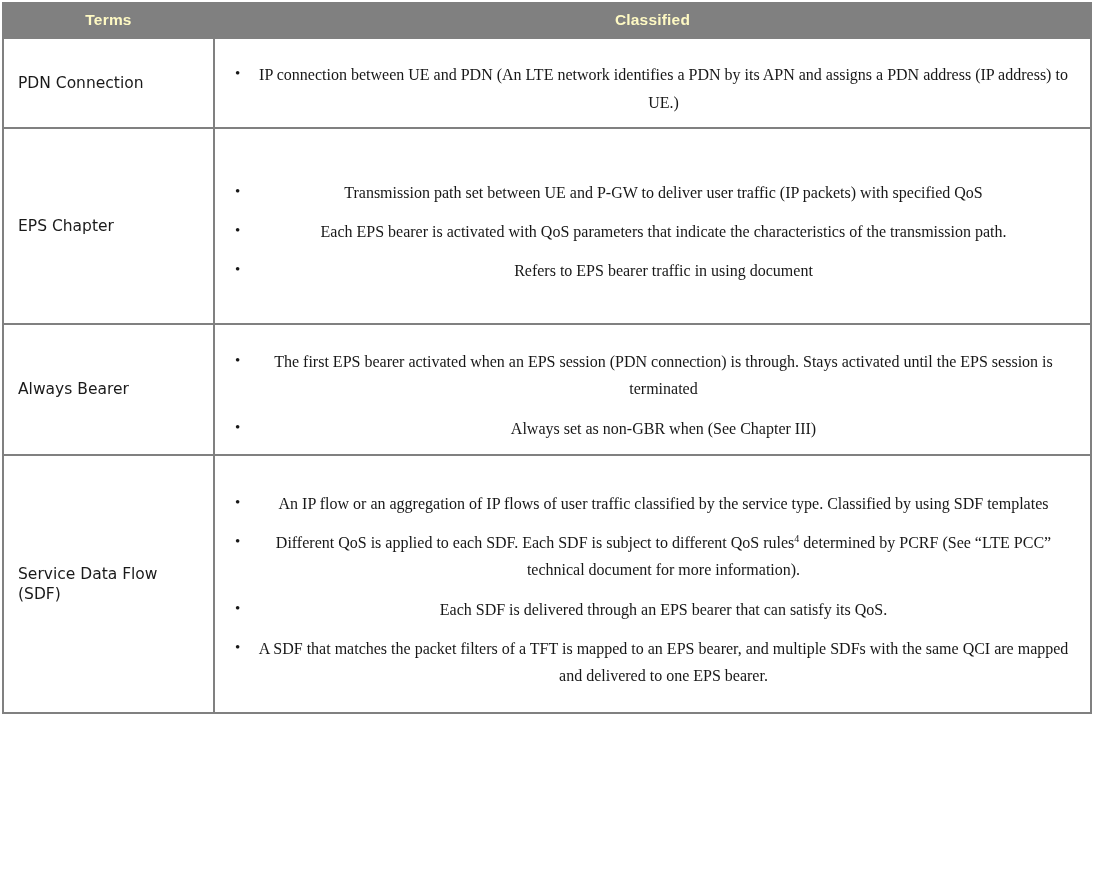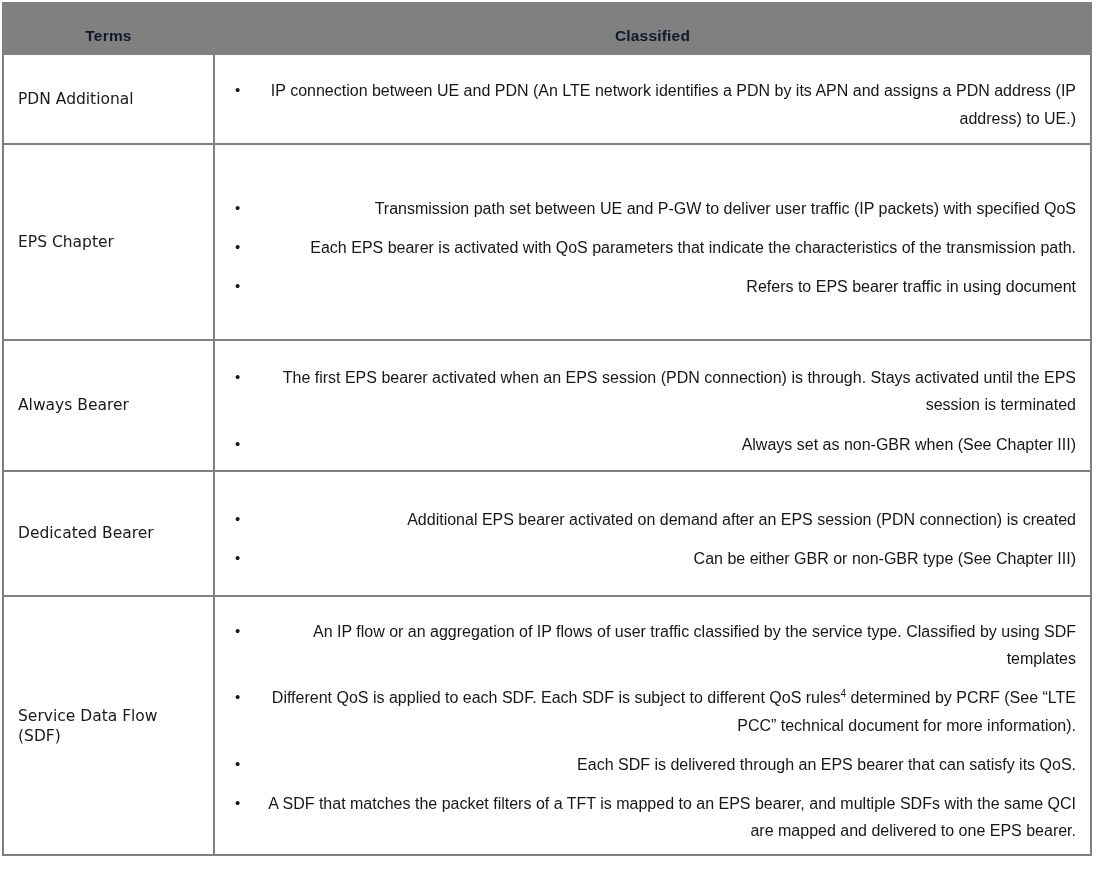--- a/index.html
+++ b/index.html
@@ -26,26 +26,26 @@
     border-collapse: collapse;
     table-layout: fixed;
     border: 2px solid #808080;
   }
 
   col.col-terms { width: 211px; }
   col.col-desc  { width: 877px; }
 
   thead th {
     background: #808080;
-    color: #0f172a;
+    color: #fef9c3;
     font-weight: bold;
     font-size: 15.5px;
     font-family: "Liberation Sans", sans-serif;
     text-align: center;
-    padding: 23px 0 8px 0;
+    padding: 7px 0 8px 0;
     border: 2px solid #808080;
     letter-spacing: 0.2px;
     margin-left: 36px;
   }
 
   tbody td {
     border: 2px solid #808080;
     background: #ffffff;
     vertical-align: middle;
   }
@@ -65,25 +65,25 @@
 
   ul.bullets {
     list-style: none;
     margin: 0;
     padding: 0;
   }
   ul.bullets > li {
     position: relative;
     padding-left: 18px;
     margin: 12px 0 2px 0;
-    font-family: Liberation Sans, sans-serif;
+    font-family: Liberation Serif, serif;
     font-size: 16px;
     color: #171717;
     line-height: 1.70;
-    text-align: right;
+    text-align: center;
   }
   ul.bullets > li:last-child { margin-bottom: 0; }
 
   ul.bullets > li::before {
     content: "\2022";
     position: absolute;
     left: 2px;
     top: 0;
     font-size: 15px;
     line-height: 1.70;
@@ -115,21 +115,21 @@
     </colgroup>
     <thead>
       <tr>
         <th>Terms</th>
         <th>Classified</th>
       </tr>
     </thead>
     <tbody>
 
       <tr class="row-pdn">
-        <td class="term-cell">PDN Additional</td>
+        <td class="term-cell">PDN Connection</td>
         <td class="desc-cell">
           <ul class="bullets">
             <li>IP connection between UE and PDN (An LTE network identifies a PDN by its APN and assigns a PDN address (IP address) to UE.)</li>
           </ul>
         </td>
       </tr>
 
 
       <tr class="row-eps-bear">
         <td class="term-cell">EPS Chapter</td>
@@ -145,29 +145,20 @@
       <tr class="row-default">
         <td class="term-cell">Always Bearer</td>
         <td class="desc-cell">
           <ul class="bullets">
             <li>The first EPS bearer activated when an EPS session (PDN connection) is through. Stays activated until the EPS session is terminated</li>
             <li>Always set as non-GBR when (See Chapter III)</li>
           </ul>
         </td>
       </tr>
 
-      <tr class="row-dedic">
-        <td class="term-cell">Dedicated Bearer</td>
-        <td class="desc-cell">
-          <ul class="bullets">
-            <li>Additional EPS bearer activated on demand after an EPS session (PDN connection) is created</li>
-            <li>Can be either GBR or non-GBR type (See Chapter III)</li>
-          </ul>
-        </td>
-      </tr>
 
       <tr class="row-sdf">
         <td class="term-cell">Service Data Flow (SDF)</td>
         <td class="desc-cell">
           <ul class="bullets">
             <li>An IP flow or an aggregation of IP flows of user traffic classified by the service type. Classified by using SDF templates</li>
             <li><span>Different QoS is applied to each SDF. Each SDF is subject to different QoS rules</span><sup class="fn">4</sup><span> determined by PCRF (See “LTE PCC” technical document for more information).</span></li>
             <li>Each SDF is delivered through an EPS bearer that can satisfy its QoS.</li>
             <li>A SDF that matches the packet filters of a TFT is mapped to an EPS bearer, and multiple SDFs with the same QCI are mapped and delivered to one EPS bearer.</li>
           </ul>

